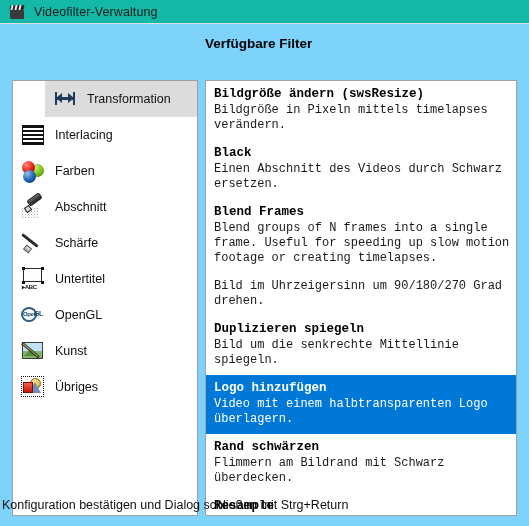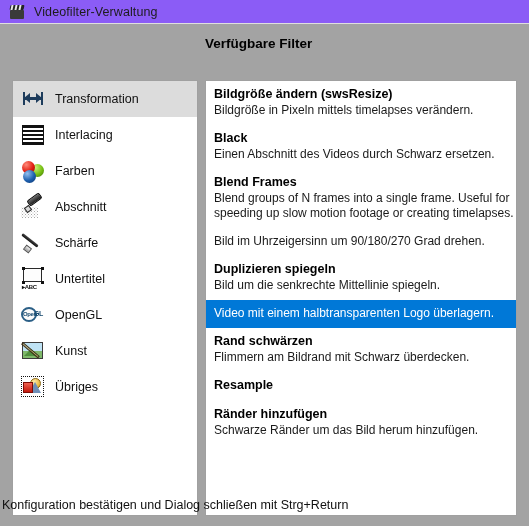--- a/index.html
+++ b/index.html
@@ -12,21 +12,21 @@
     background: #ffffff;
     font-family: "Liberation Sans", sans-serif;
     font-size: 12px;
     color: #000000;
     overflow: hidden;
   }
 
   
   #titlebar {
     height: 23px;
-    background: #8b5cf6;
+    background: #14b8a6;
     display: flex;
     align-items: center;
     padding-left: 9px;
     box-sizing: border-box;
   }
   #titlebar .title-text {
     font-size: 12.5px;
     color: #1c1c1c;
     margin-left: 8px;
     letter-spacing: 0.1px;
@@ -61,21 +61,21 @@
     top: 0;
     width: 2px;
     height: 5px;
     background: #e8e8e8;
   }
 
   
   #dialog {
     position: relative;
     height: 503px;
-    background: #a3a3a3;
+    background: #7dd3fc;
     border-top: 1px solid #dfdfdf;
     box-sizing: border-box;
   }
 
   #header-title {
     position: absolute;
     left: 205px;
     top: 12px;
     font-size: 13.5px;
     font-weight: bold;
@@ -98,20 +98,21 @@
     height: 36px;
     display: flex;
     align-items: center;
     padding-left: 7px;
     box-sizing: border-box;
     font-size: 12.5px;
     color: #101010;
   }
   .cat-item.selected {
     background: #dcdcdc;
+    margin-left: 32px;
   }
   .cat-icon {
     width: 26px;
     height: 26px;
     flex: none;
     margin-right: 9px;
     position: relative;
   }
   .cat-label { white-space: nowrap; }
 
@@ -266,20 +267,21 @@
     top: 56px;
     width: 312px;
     height: 436px;
     background: #ffffff;
     border: 1px solid #a0a0a0;
     box-sizing: border-box;
     overflow: hidden;
   }
   .filter-item {
     padding: 6px 0 7px 8px;
+    font-family: Liberation Mono, monospace;
   }
   .filter-item.selected {
     background: #0078d7;
   }
   .filter-item.selected .f-name,
   .filter-item.selected .f-desc { color: #ffffff; }
   .f-name {
     font-size: 12.5px;
     font-weight: bold;
     color: #000000;
@@ -428,20 +430,21 @@
     <div class="filter-item">
       <div class="f-desc">Bild im Uhrzeigersinn um 90/180/270 Grad drehen.</div>
     </div>
 
     <div class="filter-item">
       <div class="f-name">Duplizieren spiegeln</div>
       <div class="f-desc">Bild um die senkrechte Mittellinie spiegeln.</div>
     </div>
 
     <div class="filter-item selected">
+      <div class="f-name">Logo hinzufügen</div>
       <div class="f-desc">Video mit einem halbtransparenten Logo überlagern.</div>
     </div>
 
     <div class="filter-item">
       <div class="f-name">Rand schwärzen</div>
       <div class="f-desc">Flimmern am Bildrand mit Schwarz überdecken.</div>
     </div>
 
     <div class="filter-item">
       <div class="f-name">Resample</div>

